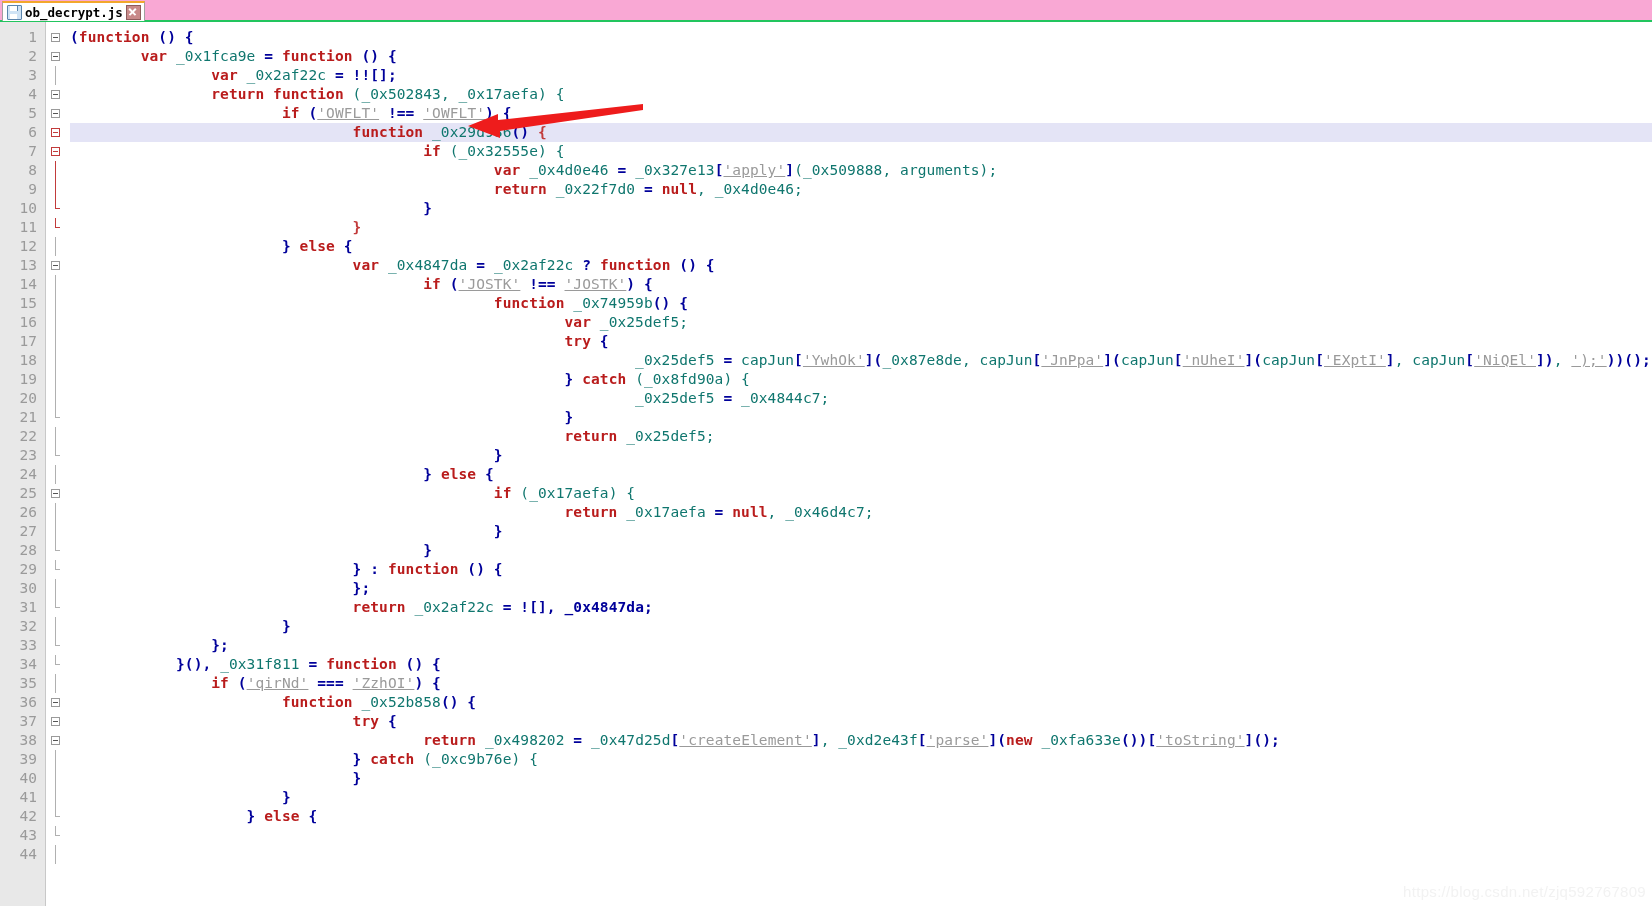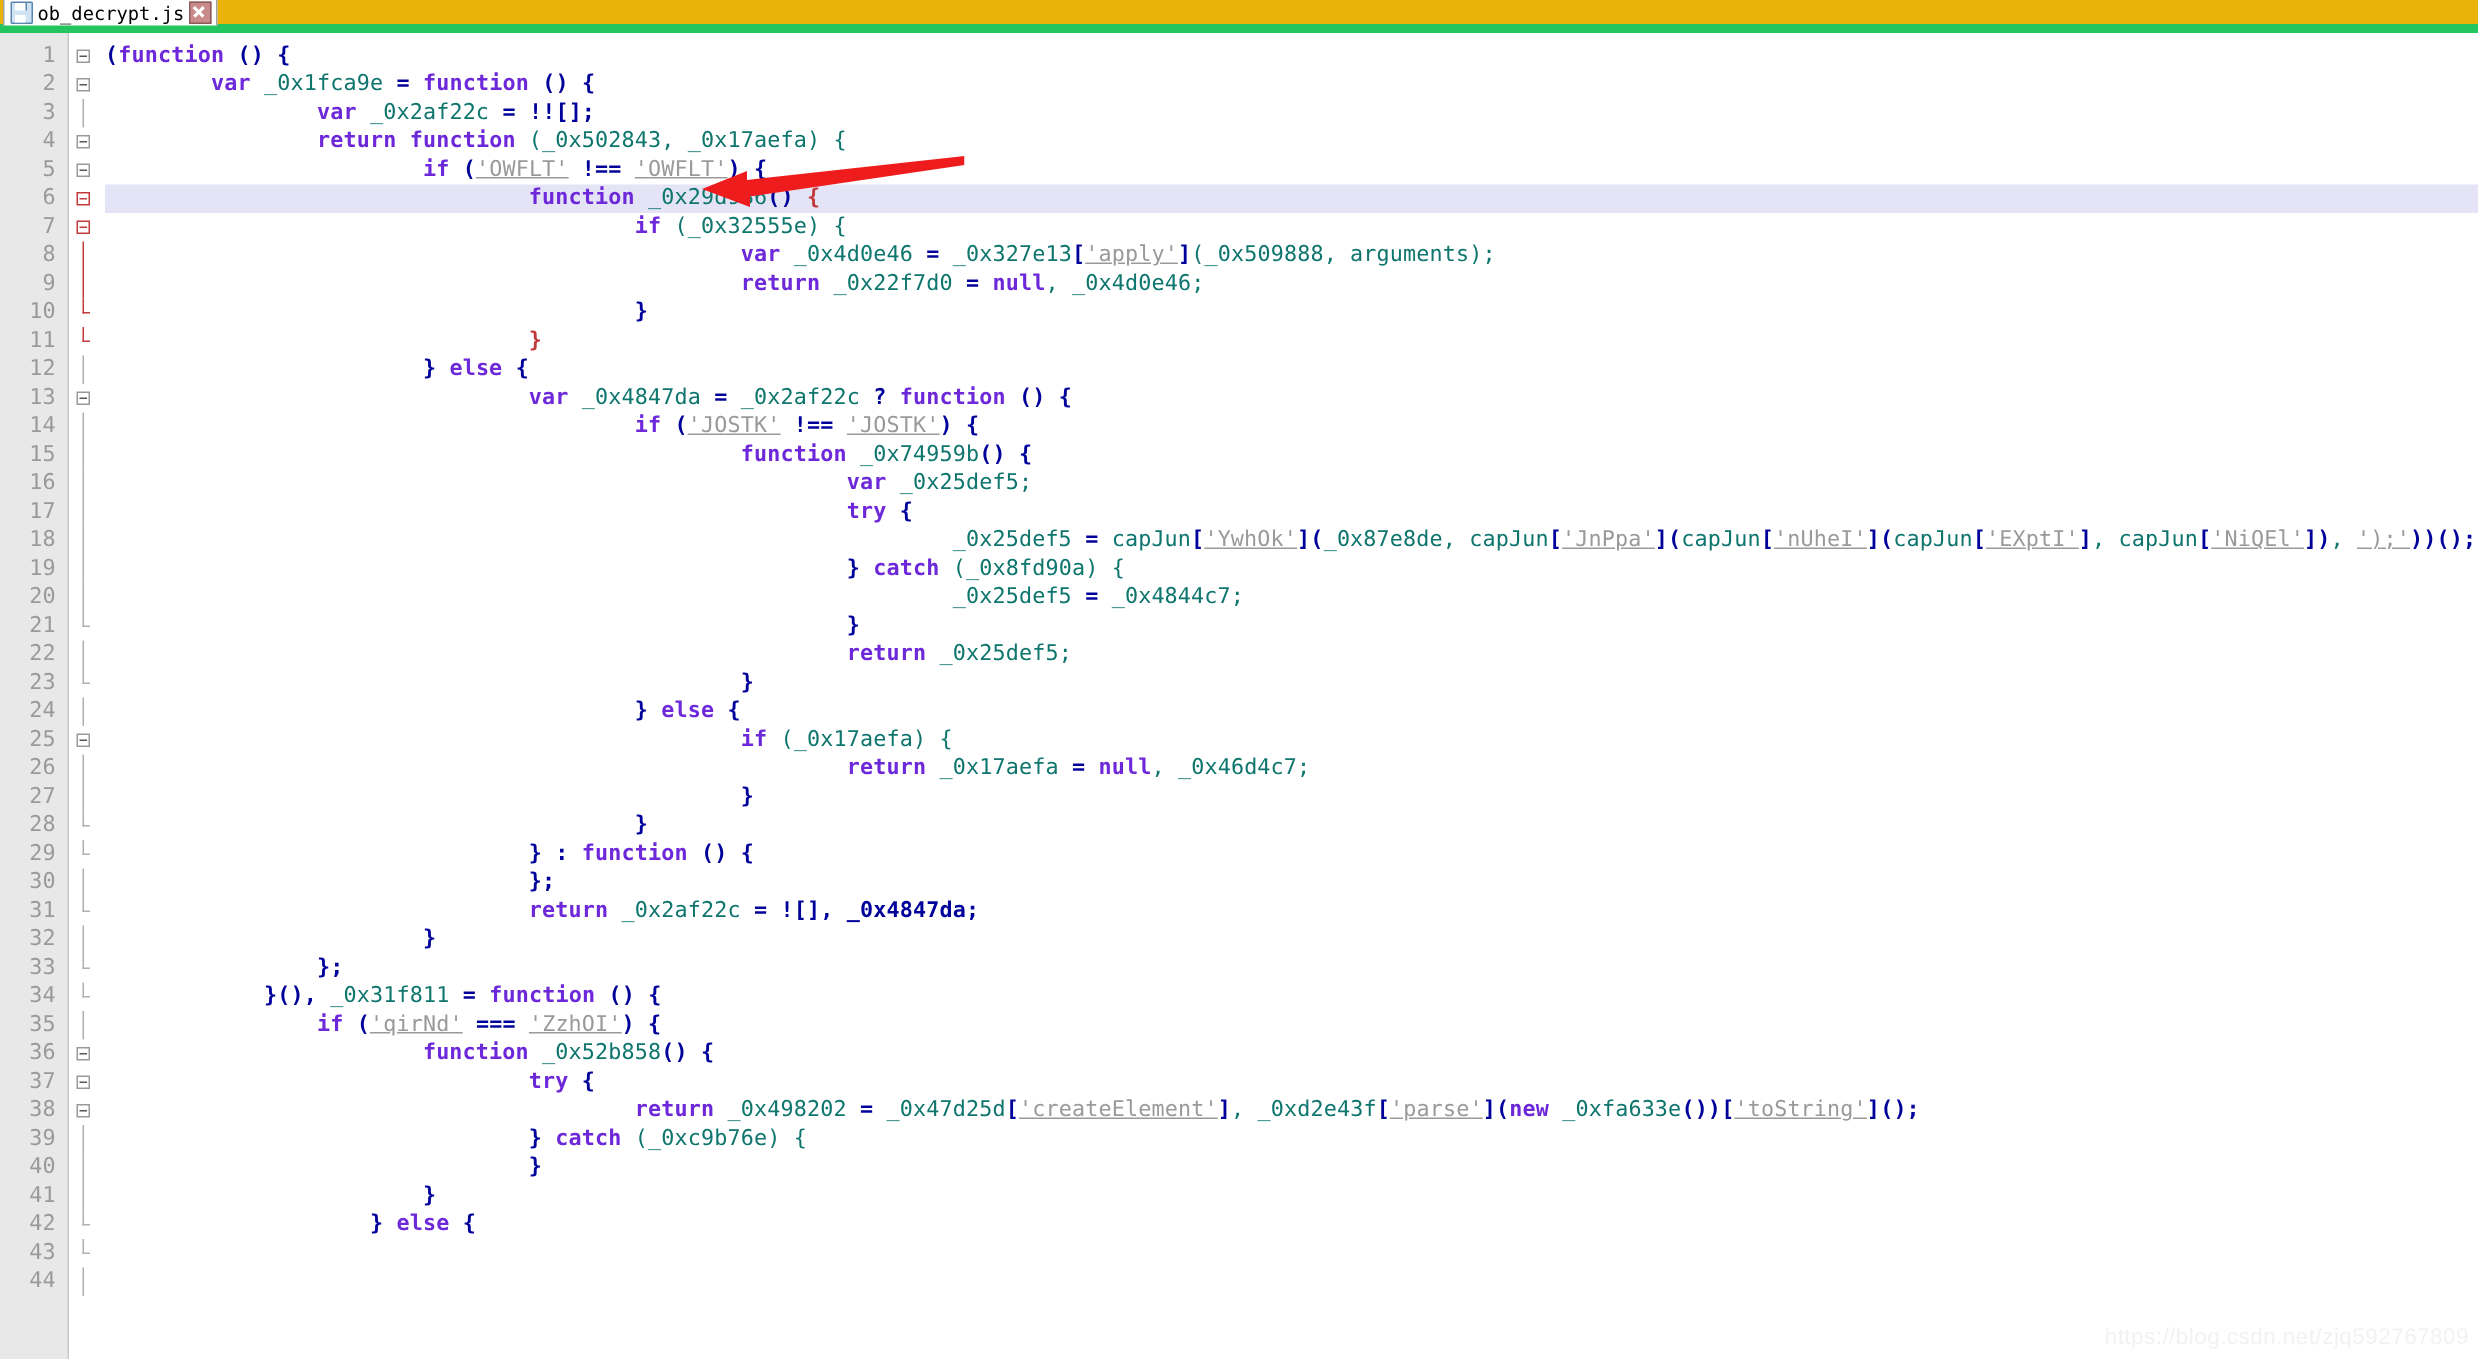--- a/index.html
+++ b/index.html
@@ -11,27 +11,28 @@
   body {
     width: 1652px;
     height: 906px;
     overflow: hidden;
     font-family: "DejaVu Sans Mono", "Liberation Mono", monospace;
   }
 
   
   #tabbar {
     height: 22px;
-    background: #eab308;
-    border-bottom: 6px solid #22c55e;
+    background: #f9a8d4;
+    border-bottom: 2px solid #22c55e;
     display: flex;
     align-items: flex-end;
     padding-left: 2px;
     box-sizing: border-box;
     position: relative;
+    font-weight: bold;
   }
   .tab {
     display: flex;
     align-items: center;
     height: 20px;
     background: #ffffff;
     border: 1px solid #a0a0a0;
     border-bottom: none;
     border-top: 2px solid #f2a72c;
     padding: 0 3px 0 4px;
@@ -190,21 +191,21 @@
     white-space: pre;
     color: #000000;
     font-family: "DejaVu Sans Mono", "Liberation Mono", monospace;
     letter-spacing: 0.1px;
   }
   .code-row.hl {
     background: #e4e4f6;
   }
 
   
-  .kw   { color: #6d28d9; font-weight: bold; }
+  .kw   { color: #b91c1c; font-weight: bold; }
   .op   { color: #00009a; font-weight: bold; }
   .pun  { color: #00009a; font-weight: bold; }
   .str  { color: #9a9a9a; text-decoration: underline; }
   .id   { color: #0f766e; }
   .red  { color: #c23b3b; font-weight: bold; }
 
   
   #arrow {
     position: absolute;
     left: 468px;

